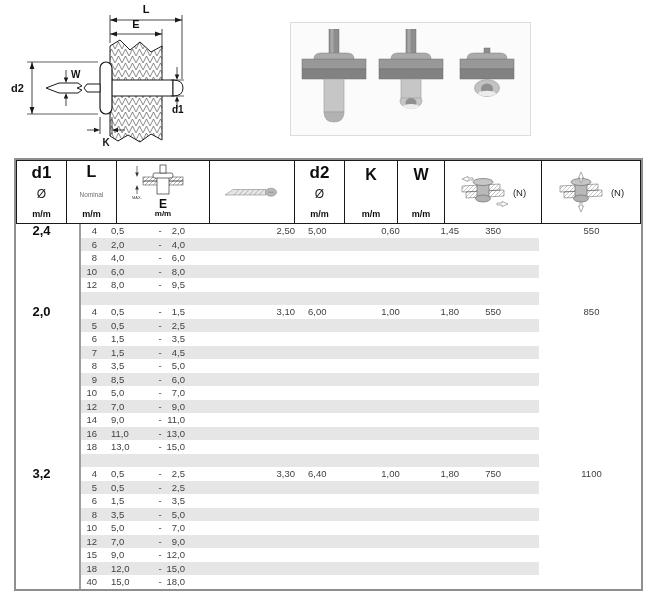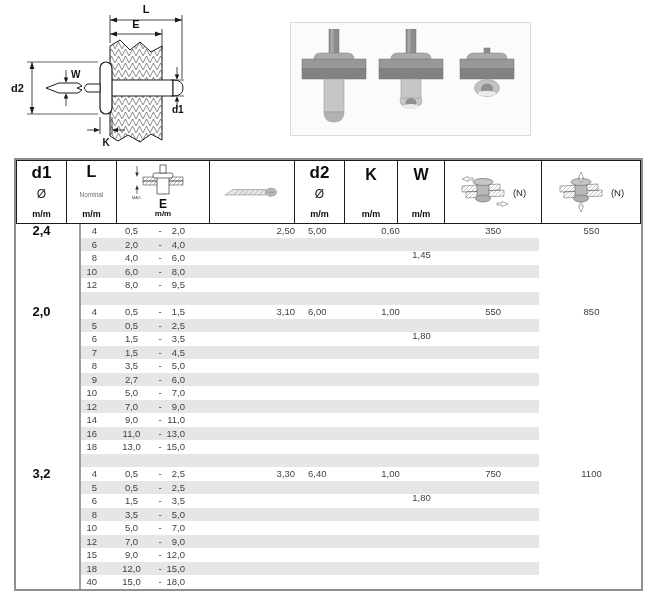--- a/index.html
+++ b/index.html
@@ -39,27 +39,27 @@
   .hicon text{font-family:"Liberation Sans",sans-serif;}
 
   
   .tbody{position:relative;width:625px;}
   .brow{position:relative;height:13.5px;width:523px;}
   .stripe{position:absolute;left:63px;right:0;top:0;bottom:0;border-left:2px solid #9d9d9d;}
   .brow.alt .stripe{background:#e6e6e6;}
   .c{position:absolute;top:0;height:13.5px;line-height:13.5px;font-size:9.5px;color:#3f3f3f;z-index:1;white-space:nowrap;}
   .glabel{left:0;width:51px;text-align:center;font-weight:700;font-size:13px;color:#0d0d0d;}
   .cL{left:63px;width:18px;text-align:right;}
-  .cEf{left:95px;width:41px;text-align:center;}
+  .cEf{left:95px;width:41px;text-align:left;}
   .cDash{left:138px;width:12px;text-align:center;}
   .cEt{left:145px;width:24px;text-align:right;}
   .cDrill{left:194px;width:85px;text-align:right;}
   .cD2{left:292px;width:50px;text-align:left;}
   .cK{left:348px;width:53px;text-align:center;}
-  .cW{left:382px;width:47px;text-align:center;margin-top:24px;}
+  .cW{left:396px;width:47px;text-align:right;}
   .cShear{left:429px;width:56px;text-align:right;}
   .cTens{left:526px;width:99px;text-align:center;}
 </style>
 </head>
 <body>
 
 <div class="canvas">
 
   <div class="diagram-wrap">
     <svg class="diagram" width="205" height="152" viewBox="0 0 205 152">
@@ -340,21 +340,21 @@
         <div class="brow">
           <div class="stripe"></div>
           <span class="c cL">8</span>
           <span class="c cEf">3,5</span>
           <span class="c cDash">-</span>
           <span class="c cEt">5,0</span>
         </div>
         <div class="brow alt">
           <div class="stripe"></div>
           <span class="c cL">9</span>
-          <span class="c cEf">2,7</span>
+          <span class="c cEf">8,5</span>
           <span class="c cDash">-</span>
           <span class="c cEt">6,0</span>
         </div>
         <div class="brow">
           <div class="stripe"></div>
           <span class="c cL">10</span>
           <span class="c cEf">5,0</span>
           <span class="c cDash">-</span>
           <span class="c cEt">7,0</span>
         </div>

